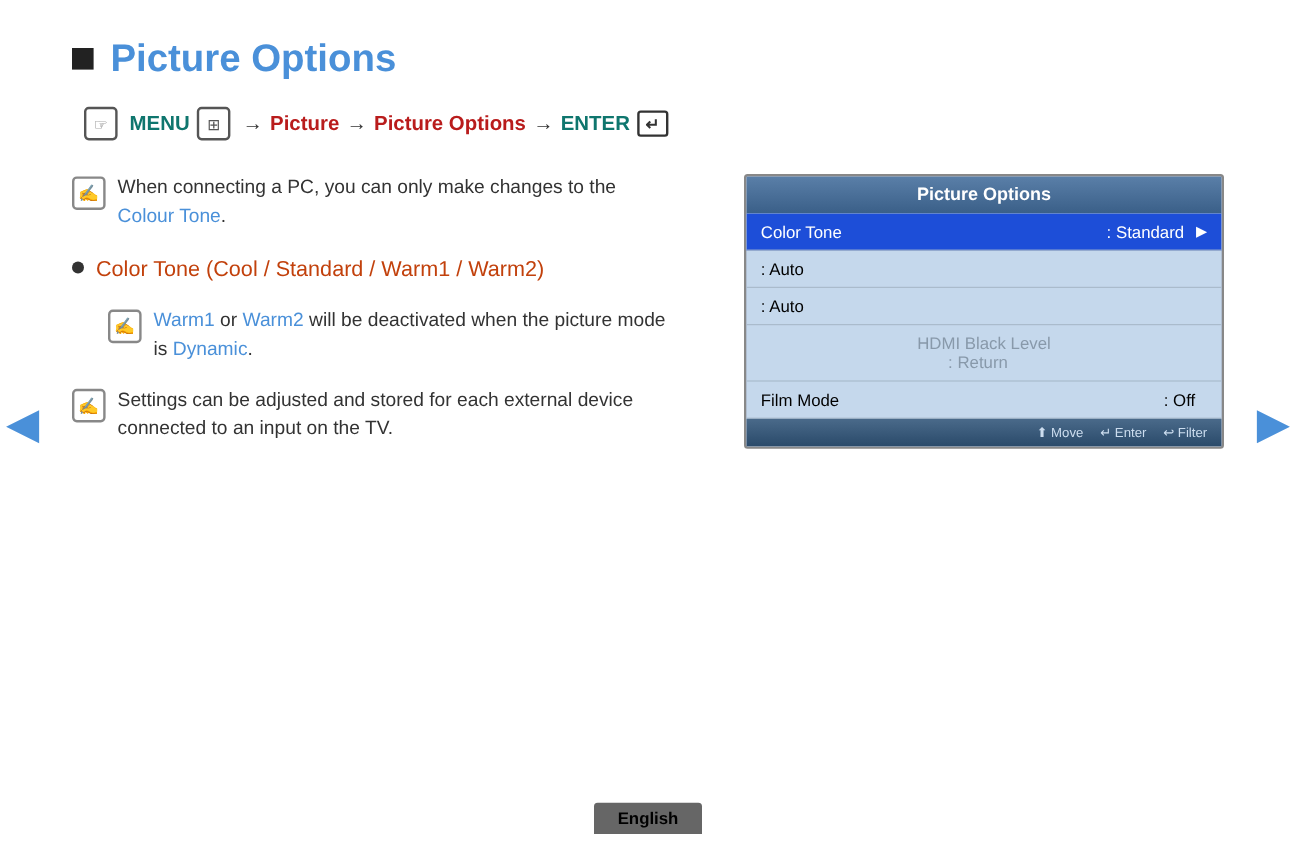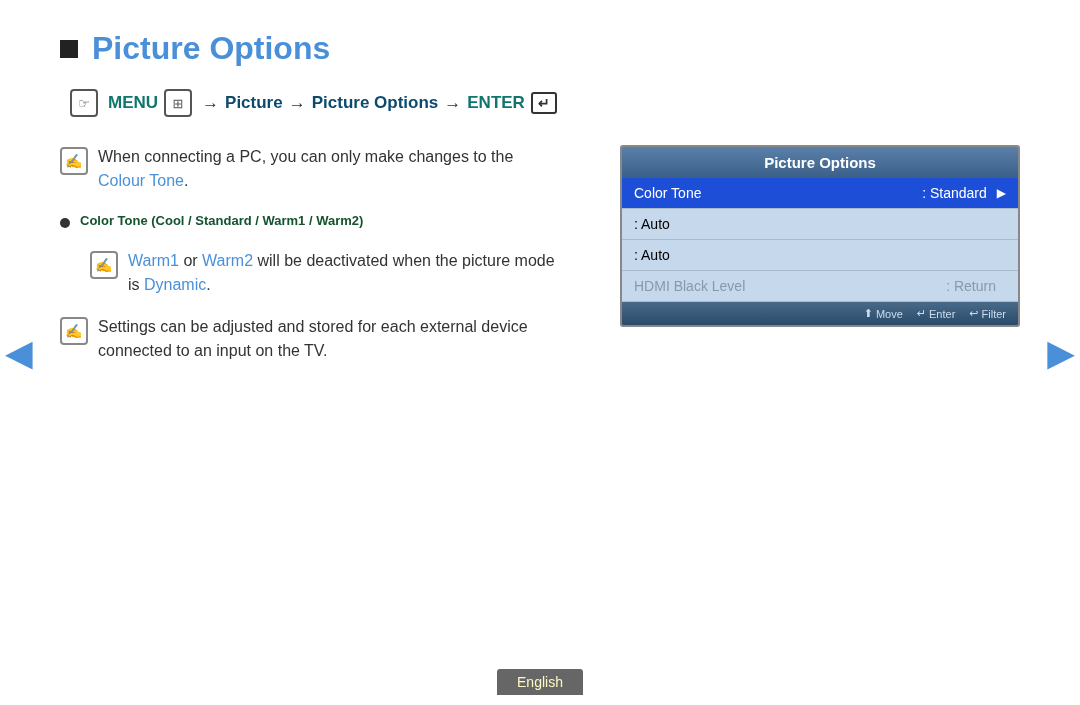--- a/index.html
+++ b/index.html
@@ -71,21 +71,21 @@
       color: #0f766e;
       font-weight: bold;
     }
 
     .menu-arrow {
       color: #333;
       font-weight: bold;
     }
 
     .menu-blue {
-      color: #0c4a6e;
+      color: #b91c1c;
     }
 
     .enter-box {
       display: inline-flex;
       align-items: center;
       justify-content: center;
       border: 2px solid #333;
       border-radius: 3px;
       padding: 1px 5px;
       font-size: 14px;
@@ -147,23 +147,23 @@
     .bullet-dot {
       width: 10px;
       height: 10px;
       background: #333;
       border-radius: 50%;
       flex-shrink: 0;
       margin-top: 7px;
     }
 
     .bullet-text {
-      font-size: 13px;
-      font-weight: bold;
-      color: #14532d;
+      font-size: 18px;
+      font-weight: normal;
+      color: #c2410c;
       line-height: 1.5;
     }
 
     
     .right-col {
       width: 400px;
       flex-shrink: 0;
     }
 
     .tv-ui {
@@ -195,20 +195,21 @@
       border-bottom: 1px solid #aabbcc;
     }
 
     .tv-menu-item.selected {
       background: #1d4ed8;
       color: white;
     }
 
     .tv-menu-item.disabled {
       color: #8899aa;
+      flex-direction: column;
     }
 
     .tv-item-label {
       flex: 1;
       color: inherit;
     }
 
     .tv-item-value {
       color: inherit;
       margin-right: 10px;
@@ -265,24 +266,24 @@
       bottom: 0;
       left: 0;
       right: 0;
       display: flex;
       justify-content: center;
       padding-bottom: 10px;
     }
 
     .lang-tab {
       background: #666;
-      color: #fef9c3;
+      color: #000000;
       padding: 5px 20px;
       font-size: 14px;
-      font-weight: normal;
+      font-weight: bold;
       border-radius: 3px 3px 0 0;
     }
   </style>
 </head>
 <body>
 
 <div class="page-container">
 
   <div class="title-section">
     <div class="title-square"></div>
@@ -351,20 +352,24 @@
 
           <div class="tv-menu-item">
             <span class="tv-item-value">: Auto</span>
           </div>
 
           <div class="tv-menu-item disabled">
             <span class="tv-item-label">HDMI Black Level</span>
             <span class="tv-item-value">: Return</span>
           </div>
 
+          <div class="tv-menu-item">
+            <span class="tv-item-label">Film Mode</span>
+            <span class="tv-item-value">: Off</span>
+          </div>
 
         </div>
         <div class="tv-footer">
           <div class="tv-footer-item">
             <span class="tv-footer-icon">⬆</span>
             <span>Move</span>
           </div>
           <div class="tv-footer-item">
             <span class="tv-footer-icon">↵</span>
             <span>Enter</span>

